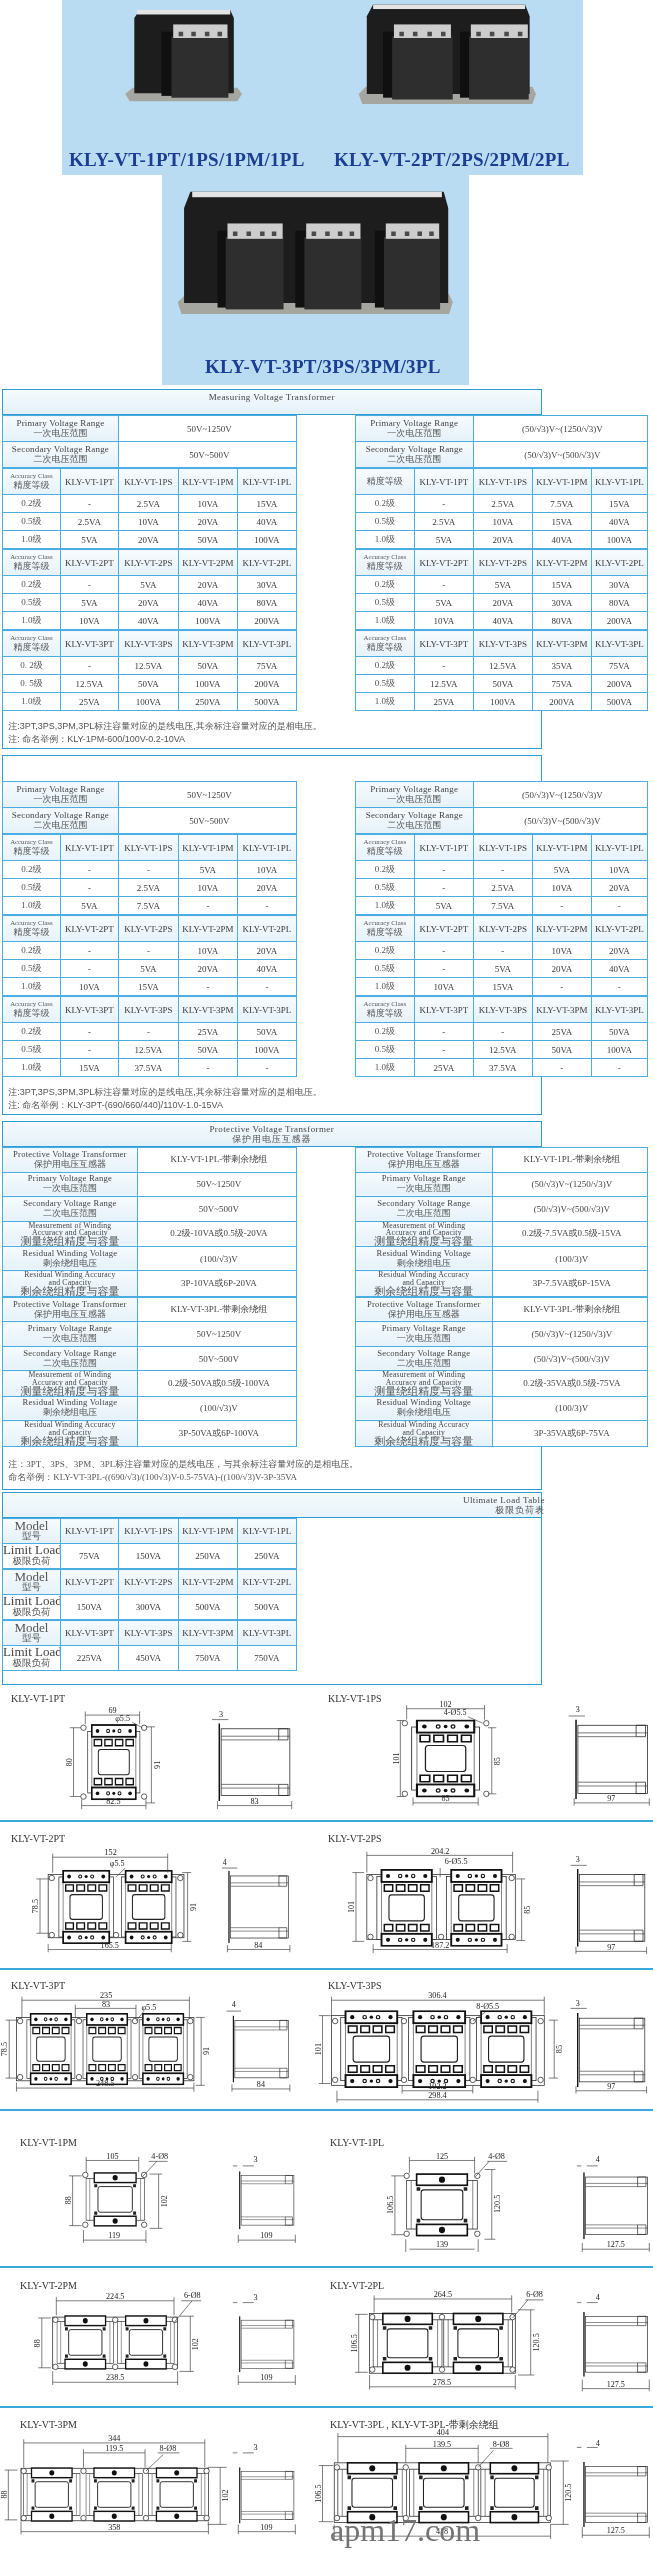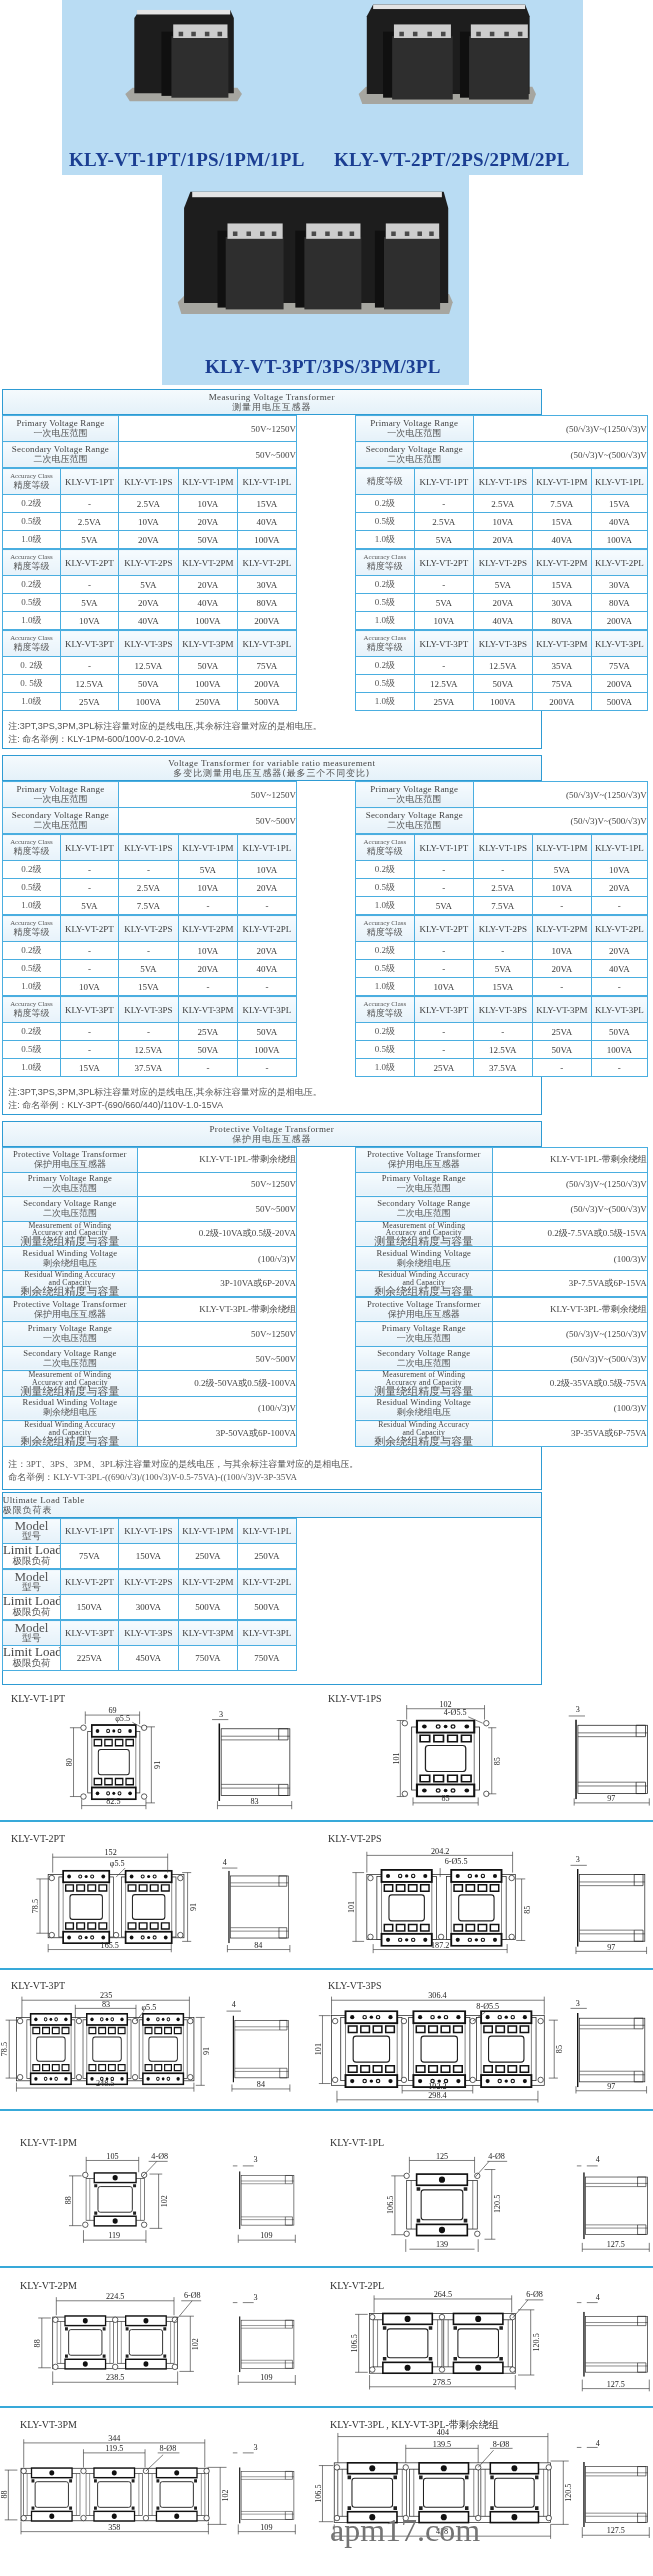--- a/index.html
+++ b/index.html
@@ -15,41 +15,41 @@
 .lt{left:-0.9px;width:295px}
 .rt{left:352px;width:293px}
 table{border-collapse:collapse;table-layout:fixed;width:100%;border:1.8px solid #37a2da}
 td{border:0.9px solid #4aaee0;text-align:center;vertical-align:middle;font-size:9px;color:#3a3a3a;white-space:nowrap;overflow:hidden;background:#fff;padding:0}
 tr.v td{height:26px}
 tr.h td{height:26px;background:linear-gradient(#f6fbfe,#e7f2fa)}
 tr.r td{height:18px}
 tr.p td{height:24.5px}
 tr.u td{height:25px}
 td.lab{background:linear-gradient(#f6fbfe,#e5f1f9)}
-td.val{text-align:right;padding-left:4px;color:#444}
+td.val{text-align:center;padding-left:4px;color:#444}
 td.g{color:#555}
 .en{font-size:9px;line-height:10px;letter-spacing:0.2px;color:#444}
 .cn{font-family:"DejaVu Sans",sans-serif;font-size:9px;line-height:11.8px;color:#555}
 .ae{font-size:6.8px;line-height:8.2px;color:#555}
 .ac{font-family:"DejaVu Sans",sans-serif;font-size:9px;line-height:11.8px;color:#555}
 .pe{font-size:8.6px;line-height:9px;color:#444;letter-spacing:0.2px}
 .pc{font-family:"DejaVu Sans",sans-serif;font-size:9px;line-height:11px;color:#555}
 .tri .pe{font-size:7.7px;line-height:7.7px}
 .tri .pc{font-size:11px;line-height:9px}
 .ue{font-size:13px;line-height:9px;color:#555}
 .ue2{font-size:13px;line-height:10px;color:#444}
 .uc{font-family:"DejaVu Sans",sans-serif;font-size:9.5px;line-height:11.8px;color:#555}
 .lt .bk td:nth-child(1){width:58px}.lt .bk td:nth-child(2){width:58px}.lt .bk td:nth-child(3){width:60px}.lt .bk td:nth-child(4){width:59px}
 .rt .bk td:nth-child(1),.rt .bk td:nth-child(2),.rt .bk td:nth-child(3),.rt .bk td:nth-child(4){width:59px}
 .lt .vk td:nth-child(1){width:116px}
 .rt .vk td:nth-child(1){width:118px}
 .lt .pk td:nth-child(1){width:135px}
 .rt .pk td:nth-child(1){width:137px}
 .notes{position:absolute;left:5.4px;font-family:"Liberation Sans",sans-serif;font-size:9px;line-height:12.7px;color:#555;white-space:nowrap}
-.ltitle{position:absolute;left:0;top:1.8px;width:542px;text-align:left}
+.ltitle{position:absolute;left:0;top:1.8px;width:542px;text-align:right}
 .sep{position:absolute;left:0;width:654px;height:1.8px;background:#38a9d9}
 .dlabel{position:absolute;font-family:"Liberation Serif",serif;font-size:10px;line-height:11.8px;color:#333;white-space:nowrap}
 .wm{position:absolute;left:330px;top:2509px;font-family:Liberation Serif, serif;font-size:32px;line-height:43px;color:#737373;white-space:nowrap}
 .ln{fill:none;stroke:#333;stroke-width:.7}
 .plt{fill:none;stroke:#222;stroke-width:.8}
 .ho{fill:#fff;stroke:#222;stroke-width:.8}
 .dt{font-family:"Liberation Serif",serif;font-size:9px;fill:#222}
 .m{text-anchor:middle}
 </style>
 </head>
@@ -95,21 +95,20 @@
     <path d="M257 256h5v5h-5zM272 256h5v5h-5zM287 256h5v5h-5zM300 256h5v5h-5zM344 256h5v5h-5zM359 256h5v5h-5zM373 256h5v5h-5zM386 256h5v5h-5zM432 256h5v5h-5zM447 256h5v5h-5zM461 256h5v5h-5zM474 256h5v5h-5z" fill="#4a4a4a"></path>
   </g>
 </svg>
 <div class="cap" style="left:69px;top:150px">KLY-VT-1PT/1PS/1PM/1PL</div>
 <div class="cap" style="left:334px;top:150px">KLY-VT-2PT/2PS/2PM/2PL</div>
 <div class="cap" style="left:205px;top:357px">KLY-VT-3PT/3PS/3PM/3PL</div>
 
 <div class="sec" style="top:389px;height:360px">
   <div class="stitle">
       <div>Measuring Voltage Transformer</div>
-      <div class="tcn">测量用电压互感器</div>
     </div>
   <div class="side lt">
     <table class="vk">
       <tbody>
           <tr class="v">
             <td class="lab">
               <div class="en">Primary  Voltage Range</div>
               <div class="cn">一次电压范围</div>
             </td>
             <td class="val">50V~1250V</td>
@@ -354,24 +353,20 @@
     </tbody>
       </table>
   </div>
   <div class="notes" style="top:330px">
       <div>注:3PT,3PS,3PM,3PL标注容量对应的是线电压,其余标注容量对应的是相电压。</div>
       <div>注: 命名举例：KLY-1PM-600/100V-0.2-10VA</div>
     </div>
 </div>
 
 <div class="sec" style="top:755px;height:360px">
-  <div class="stitle">
-      <div>Voltage Transformer for variable ratio measurement</div>
-      <div class="tcn">多变比测量用电压互感器(最多三个不同变比)</div>
-    </div>
   <div class="side lt">
     <table class="vk">
       <tbody>
           <tr class="v">
             <td class="lab">
               <div class="en">Primary  Voltage Range</div>
               <div class="cn">一次电压范围</div>
             </td>
             <td class="val">50V~1250V</td>
           </tr>

